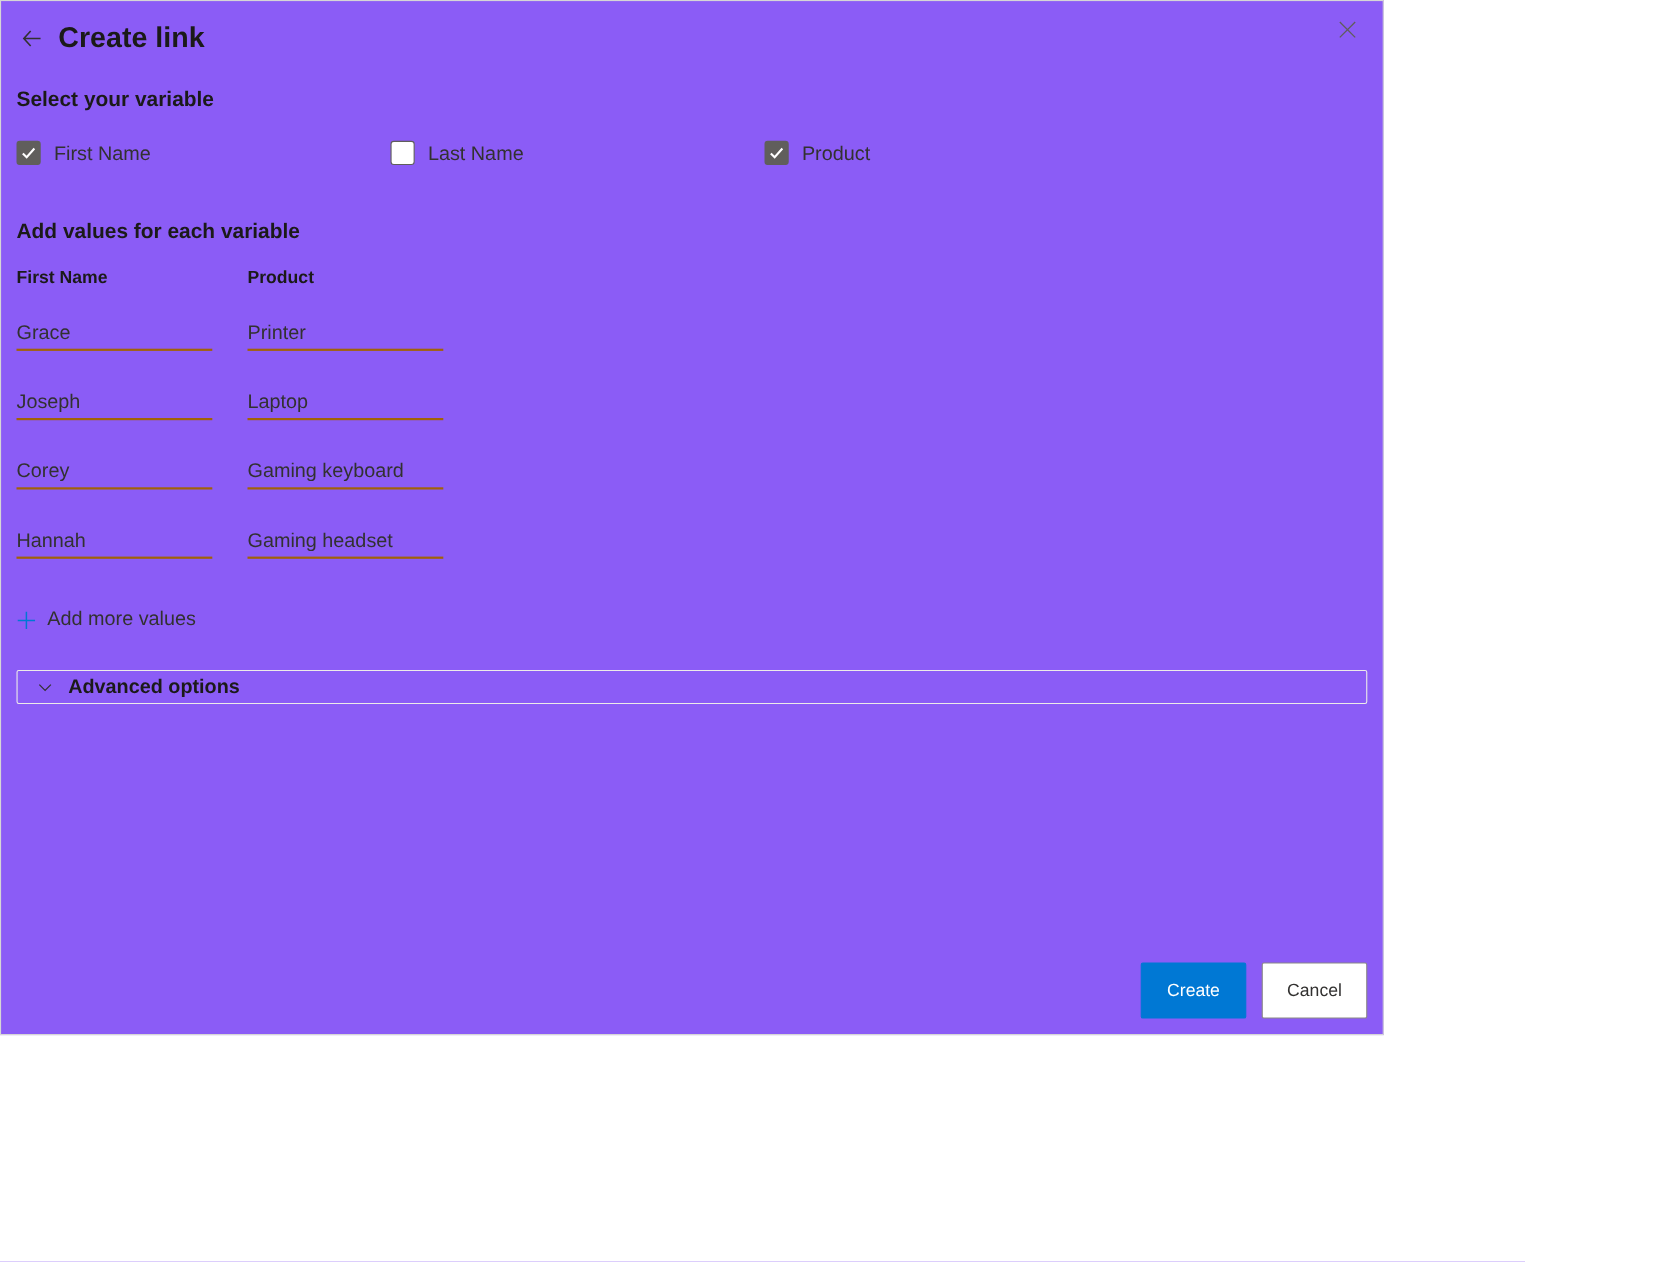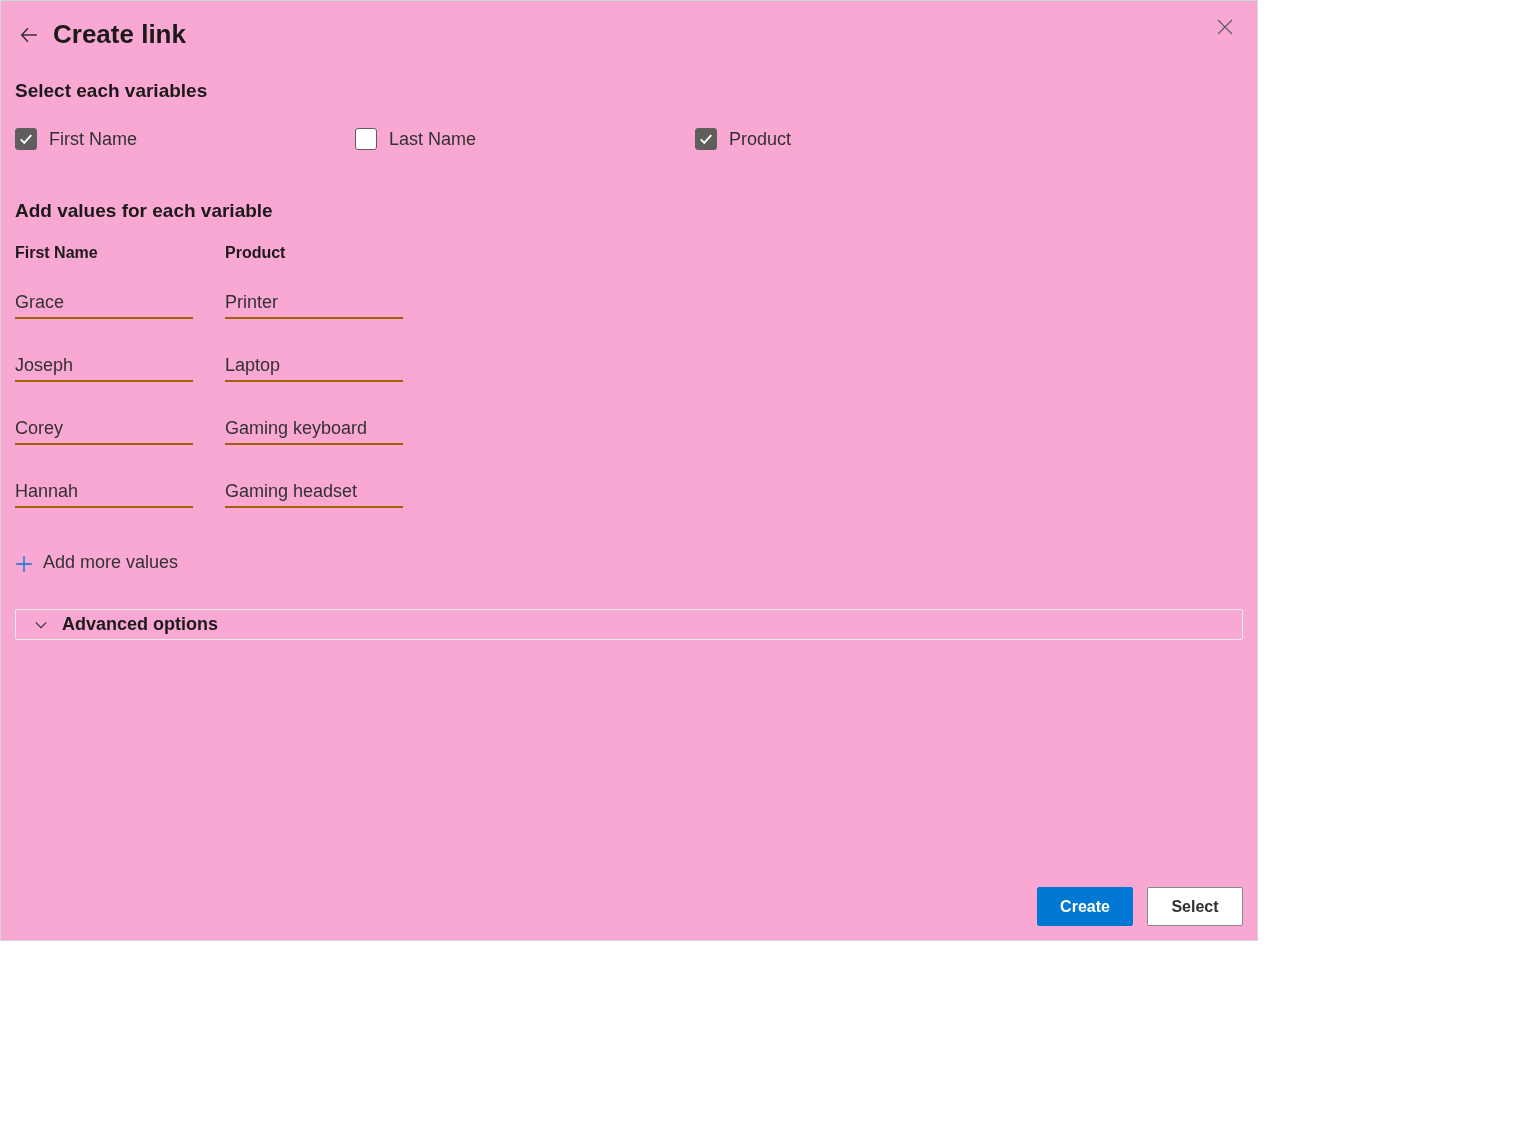--- a/index.html
+++ b/index.html
@@ -1,21 +1,21 @@
 <!DOCTYPE html>
 <html><head>
   <meta charset="utf-8">
   <style>
     * { box-sizing: border-box; margin: 0; padding: 0; font-family: "Segoe UI", Arial, sans-serif; }
     body { width: 1517px; height: 1147px; display: flex; align-items: flex-start; justify-content: flex-start; background: #fff; }
     .panel {
       width: 1258px;
       height: 941px;
       border: 1px solid #d6d6d6;
-      background: #f9a8d4;
+      background: #8b5cf6;
       position: relative;
       display: flex;
       flex-direction: column;
       margin: 0;
     }
     .header {
       display: flex;
       align-items: center;
       padding: 18px 14px 0 14px;
       position: relative;
@@ -59,21 +59,21 @@
     .adv {
       margin: 36px 0 0 0; border:1px solid #edebe9; border-radius:2px;
       padding: 4px 18px; display:flex; align-items:center; gap:14px;
       cursor:pointer;
     }
     .adv-label { font-size:18px; font-weight:600; color:#1b1a19; }
     .footer {
       position:absolute; bottom: 14px; right: 14px; display:flex; gap:14px;
     }
     .btn {
-      min-width: 96px; height: 39px; padding: 0 20px; font-size:16px; font-weight:700;
+      min-width: 96px; height: 51px; padding: 0 20px; font-size:16px; font-weight:400;
       border-radius:2px; cursor:pointer; display:flex; align-items:center; justify-content:center;
     }
     .btn-primary { background:#0078d4; color:#fff; border:1px solid #0078d4; }
     .btn-secondary { background:#fff; color:#323130; border:1px solid #8a8886; }
     svg { display:block; }
   </style>
 </head>
 <body>
 
 <div class="panel">
@@ -87,21 +87,21 @@
     <div class="title">Create link</div>
     <div class="close-x">
       <svg width="16" height="16" viewBox="0 0 16 16" stroke="currentColor" stroke-width="1.2">
         <path d="M1 1 L15 15 M15 1 L1 15"></path>
       </svg>
     </div>
   </div>
 
   <div class="content">
 
-    <div class="section-heading">Select each variables</div>
+    <div class="section-heading">Select your variable</div>
 
     <div class="var-row">
 
       <div class="var-item">
         <div class="checkbox checked">
           <svg width="14" height="14" viewBox="0 0 16 16" fill="none" stroke="white" stroke-width="2.2">
             <path d="M2 8.5 L6 12.5 L14 3.5"></path>
           </svg>
         </div>
         <span class="var-label">First Name</span>
@@ -158,16 +158,16 @@
       <svg width="14" height="14" viewBox="0 0 16 16" fill="none" stroke="#323130" stroke-width="1.3">
         <path d="M2 5 L8 11 L14 5"></path>
       </svg>
       <span class="adv-label">Advanced options</span>
     </div>
 
   </div>
 
   <div class="footer">
     <div class="btn btn-primary">Create</div>
-    <div class="btn btn-secondary">Select</div>
+    <div class="btn btn-secondary">Cancel</div>
   </div>
 
 </div>
 
 </body></html>

